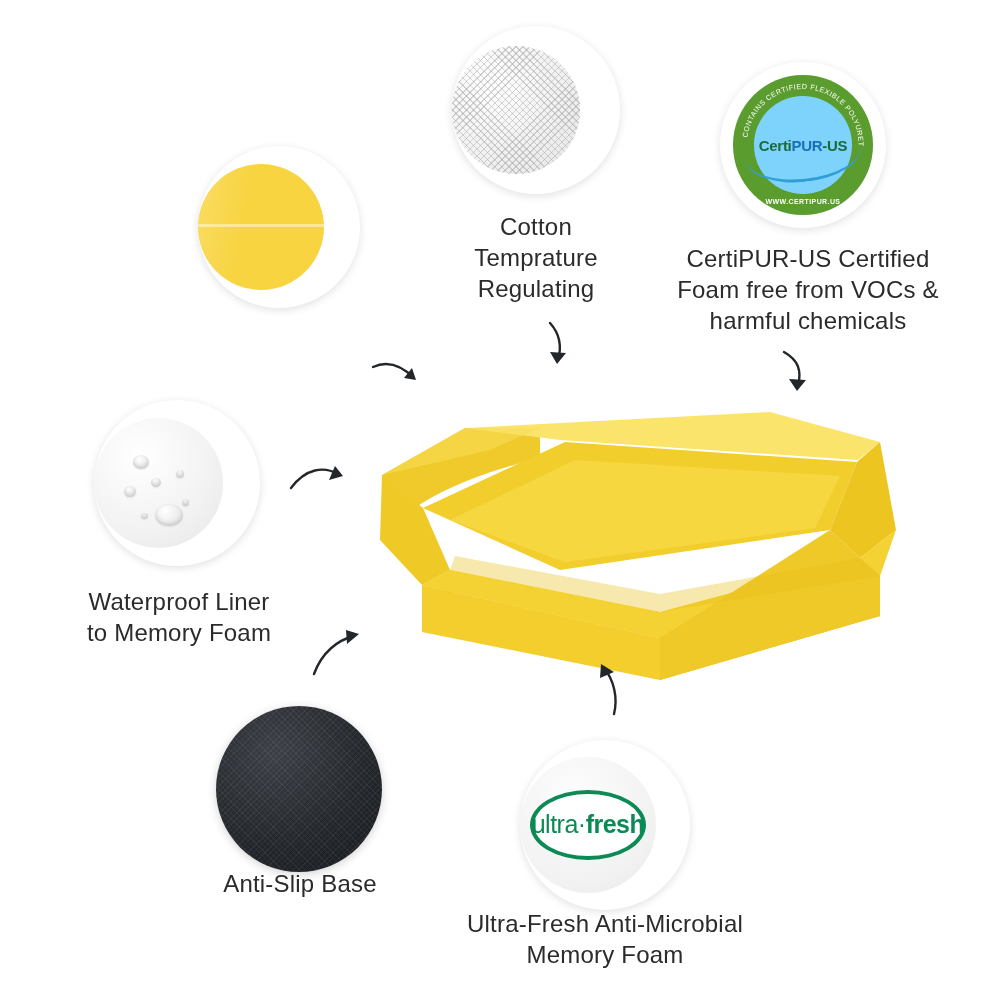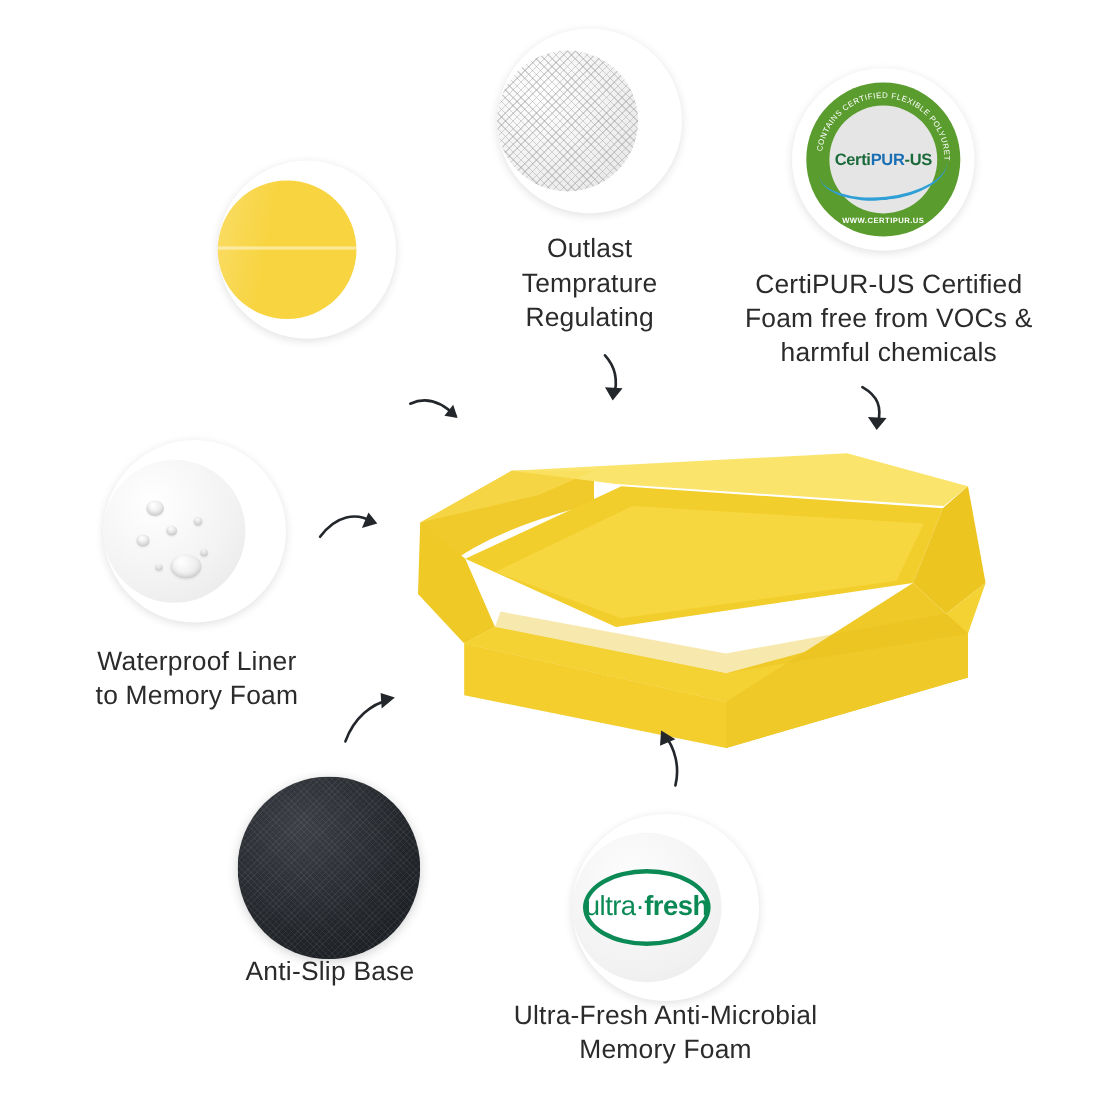--- a/index.html
+++ b/index.html
@@ -152,21 +152,21 @@
     border-radius: 50%;
     background: #5b9c2f;
     display: flex;
     align-items: center;
     justify-content: center;
   }
   .cp-inner {
     width: 70%;
     height: 70%;
     border-radius: 50%;
-    background: #e5e5e5;
+    background: #7dd3fc;
     display: flex;
     flex-direction: column;
     align-items: center;
     justify-content: center;
   }
   .cp-word {
     font-size: 15px;
     font-weight: bold;
     color: #1b6a3a;
     letter-spacing: -0.3px;
@@ -323,21 +323,21 @@
     <path d="M4,44 C12,22 28,10 44,6"></path>
     <polygon points="49,4 37,14 36,0"></polygon>
   </svg>
 
   <svg class="arrow-svg" style="left:596px; top:662px;" width="40" height="56">
     <path d="M18,52 C22,36 18,18 8,6"></path>
     <polygon points="5,2 18,10 4,16"></polygon>
   </svg>
 
 
-  <div class="feature-label" style="left:416px; top:211px; width:240px;">Outlast
+  <div class="feature-label" style="left:416px; top:211px; width:240px;">Cotton
 Temprature
 Regulating</div>
 
   <div class="feature-label" style="left:660px; top:243px; width:296px;">CertiPUR-US Certified
 Foam free from VOCs &amp;
 harmful chemicals</div>
 
   <div class="feature-label" style="left:34px; top:586px; width:290px;">Waterproof Liner
 to Memory Foam</div>
 

